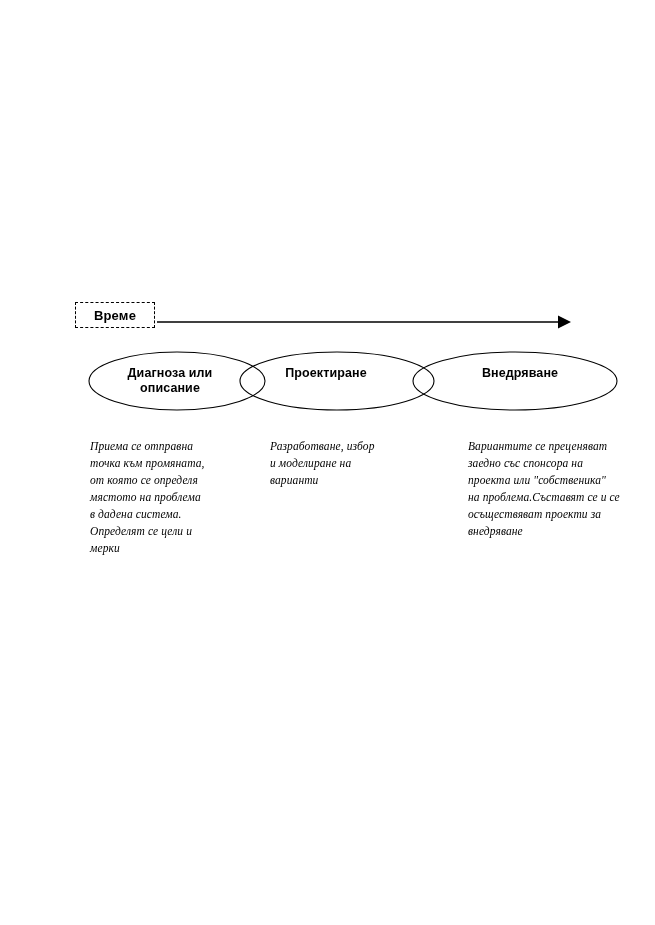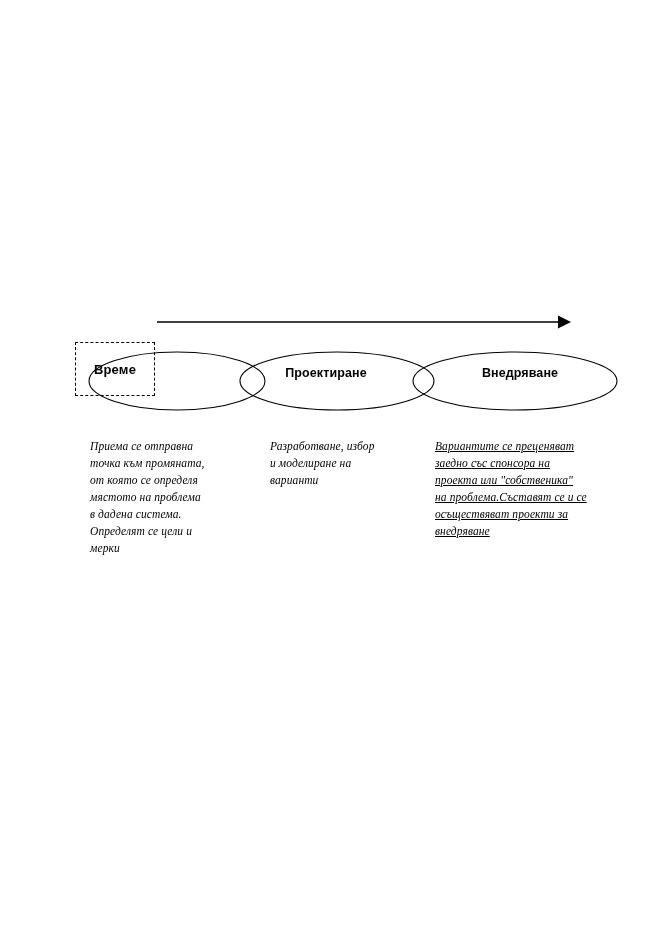--- a/index.html
+++ b/index.html
@@ -26,27 +26,26 @@
     position: absolute;
     left: 0; top: 0;
     width: 655px;
     height: 925px;
   }
   .time-box {
     position: absolute;
     left: 75px;
     top: 302px;
     width: 80px;
-    height: 54px;
+    height: 26px;
     border: 1.5px dashed #000000;
     box-sizing: border-box;
     display: flex;
     align-items: center;
     justify-content: center;
-    margin-top: 40px;
   }
   .time-box-label {
     font-family: "Liberation Sans", sans-serif;
     font-size: 13px;
     font-weight: 600;
     letter-spacing: 0.2px;
     color: #000000;
     line-height: 1;
   }
   .phase-label {
@@ -88,24 +87,23 @@
     left: 90px;
     top: 438px;
     width: 150px;
   }
   #desc-block-1 {
     left: 270px;
     top: 438px;
     width: 150px;
   }
   #desc-block-2 {
-    left: 435px;
+    left: 468px;
     top: 438px;
     width: 180px;
-    text-decoration: underline;
   }
 </style>
 </head>
 <body>
 
 <div id="page">
 
   <svg id="diagram-svg" viewBox="0 0 655 925" xmlns="http://www.w3.org/2000/svg">
 
     <g>
@@ -115,20 +113,22 @@
 
     <ellipse cx="177" cy="381" rx="88" ry="29" fill="none" stroke="#000000" stroke-width="1.1"></ellipse>
     <ellipse cx="337" cy="381" rx="97" ry="29" fill="none" stroke="#000000" stroke-width="1.1"></ellipse>
     <ellipse cx="515" cy="381" rx="102" ry="29" fill="none" stroke="#000000" stroke-width="1.1"></ellipse>
   </svg>
 
   <div class="time-box">
     <span class="time-box-label">Време</span>
   </div>
 
+  <div class="phase-label" id="phase-label-0">Диагноза или
+описание</div>
   <div class="phase-label" id="phase-label-1">Проектиране</div>
   <div class="phase-label" id="phase-label-2">Внедряване</div>
 
   <div class="desc-block" id="desc-block-0">Приема се отправна
 точка към промяната,
 от която се определя
 мястото на проблема
 в дадена система.
 Определят се цели и
 мерки</div>

